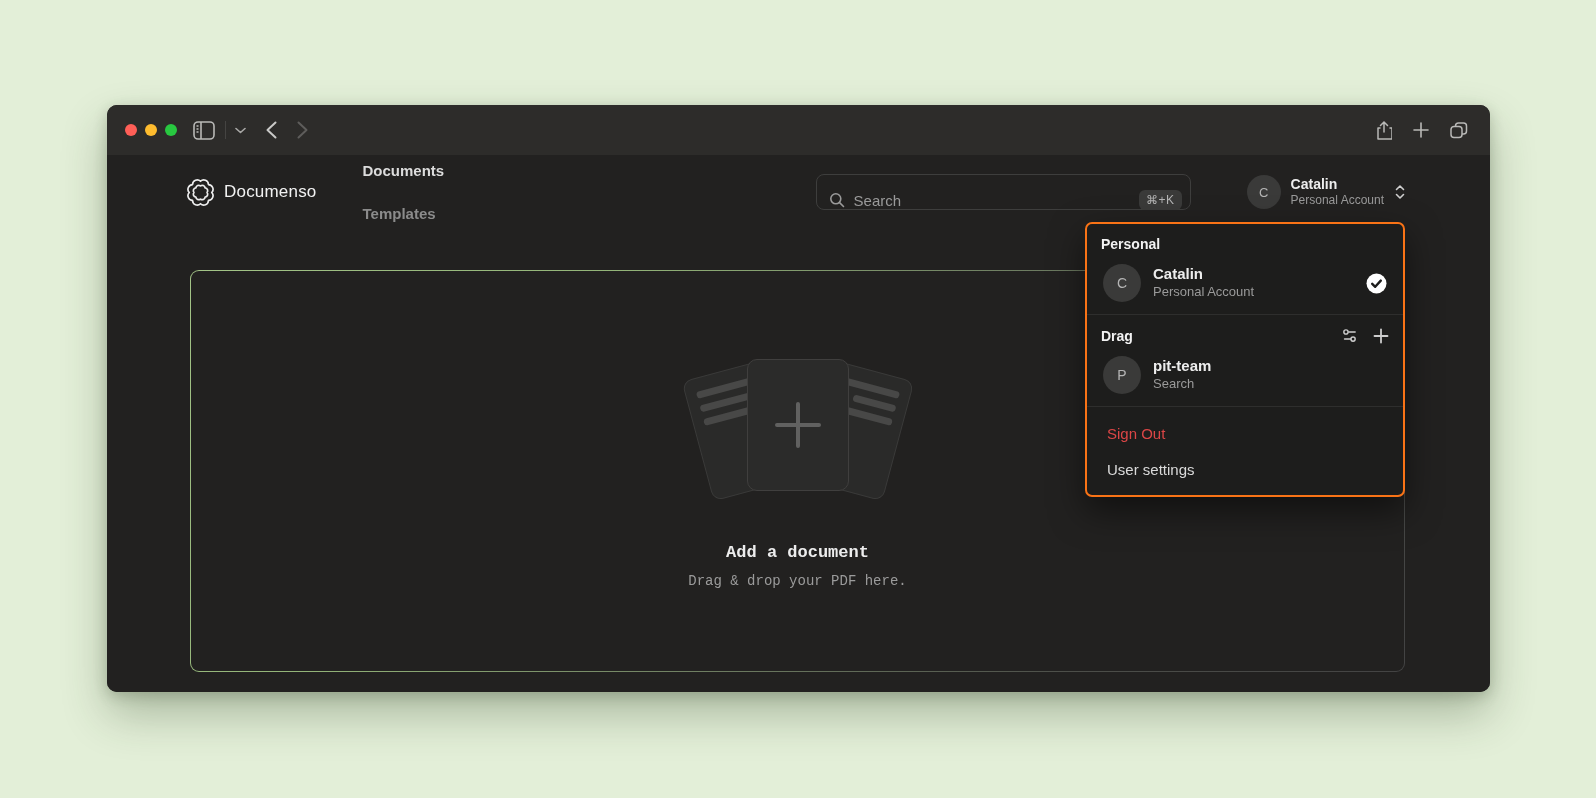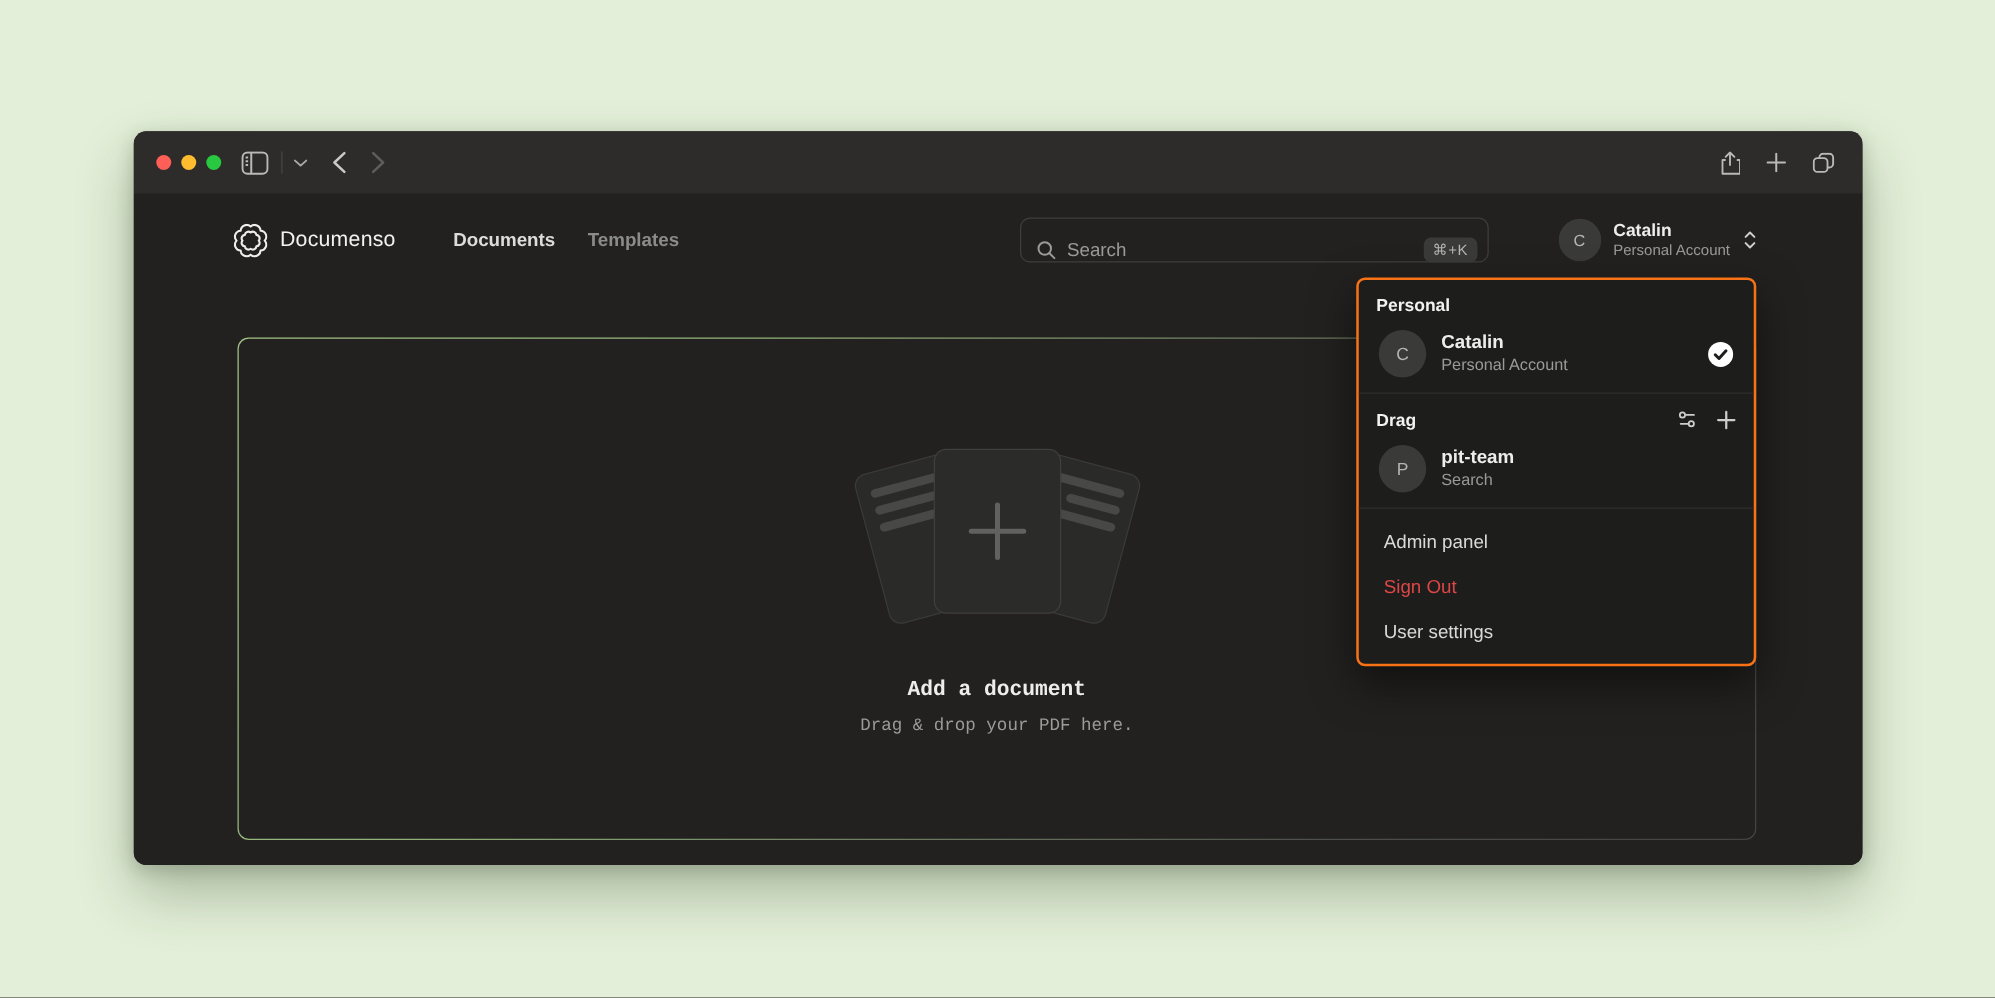--- a/index.html
+++ b/index.html
@@ -29,21 +29,21 @@
     background:#383735; border-radius:8px; display:flex; align-items:center; justify-content:center;
     color:#d2d2d0; font-size:13px; gap:6px;
   }
   .url-reload { position:absolute; right:9px; top:7px; }
   .tb-right { position:absolute; right:22px; top:0; height:50px; display:flex; align-items:center; gap:21px; }
   
   .content { position:absolute; top:50px; left:0; right:0; bottom:0; background:#222120; }
   .app-header { position:absolute; left:80px; right:84px; top:14px; height:46px; display:flex; align-items:center; }
   .brand { display:flex; align-items:center; gap:10px; }
   .brand-name { color:#f2f2f2; font-size:17px; font-weight:400; letter-spacing:.2px; }
-  .nav { margin-left:46px; display:flex; gap:26px; font-size:15px; font-weight:600; }
+  .nav { margin-left:46px; display:flex; gap:26px; font-size:15px; font-weight:600;flex-direction:column; }
   .nav-documents { color:#dcdcdc; cursor:pointer; }
   .nav-templates { color:#8b8b8b; cursor:pointer; }
   .search {
     margin-left:auto; width:375px; height:36px; border:1px solid #3e3e3d; border-radius:8px;
     display:flex; align-items:center; padding:16px 8px 0 12px; gap:9px; background:transparent;
   }
   .search input {
     flex:1; background:transparent; border:none; outline:none;
     color:#e5e5e5; font-size:15px; font-family:inherit;
   }
@@ -285,20 +285,19 @@
           <div>
             <div class="dd-name">pit-team</div>
             <div class="dd-sub">Search</div>
           </div>
         </div>
       </div>
 
       <div class="dd-divider"></div>
 
       <div class="dd-menu">
-        <div class="dd-item">Admin panel</div>
         <div class="dd-item danger">Sign Out</div>
         <div class="dd-item">User settings</div>
       </div>
     </div>
 
   </div>
 </div>
 
 </body></html>

